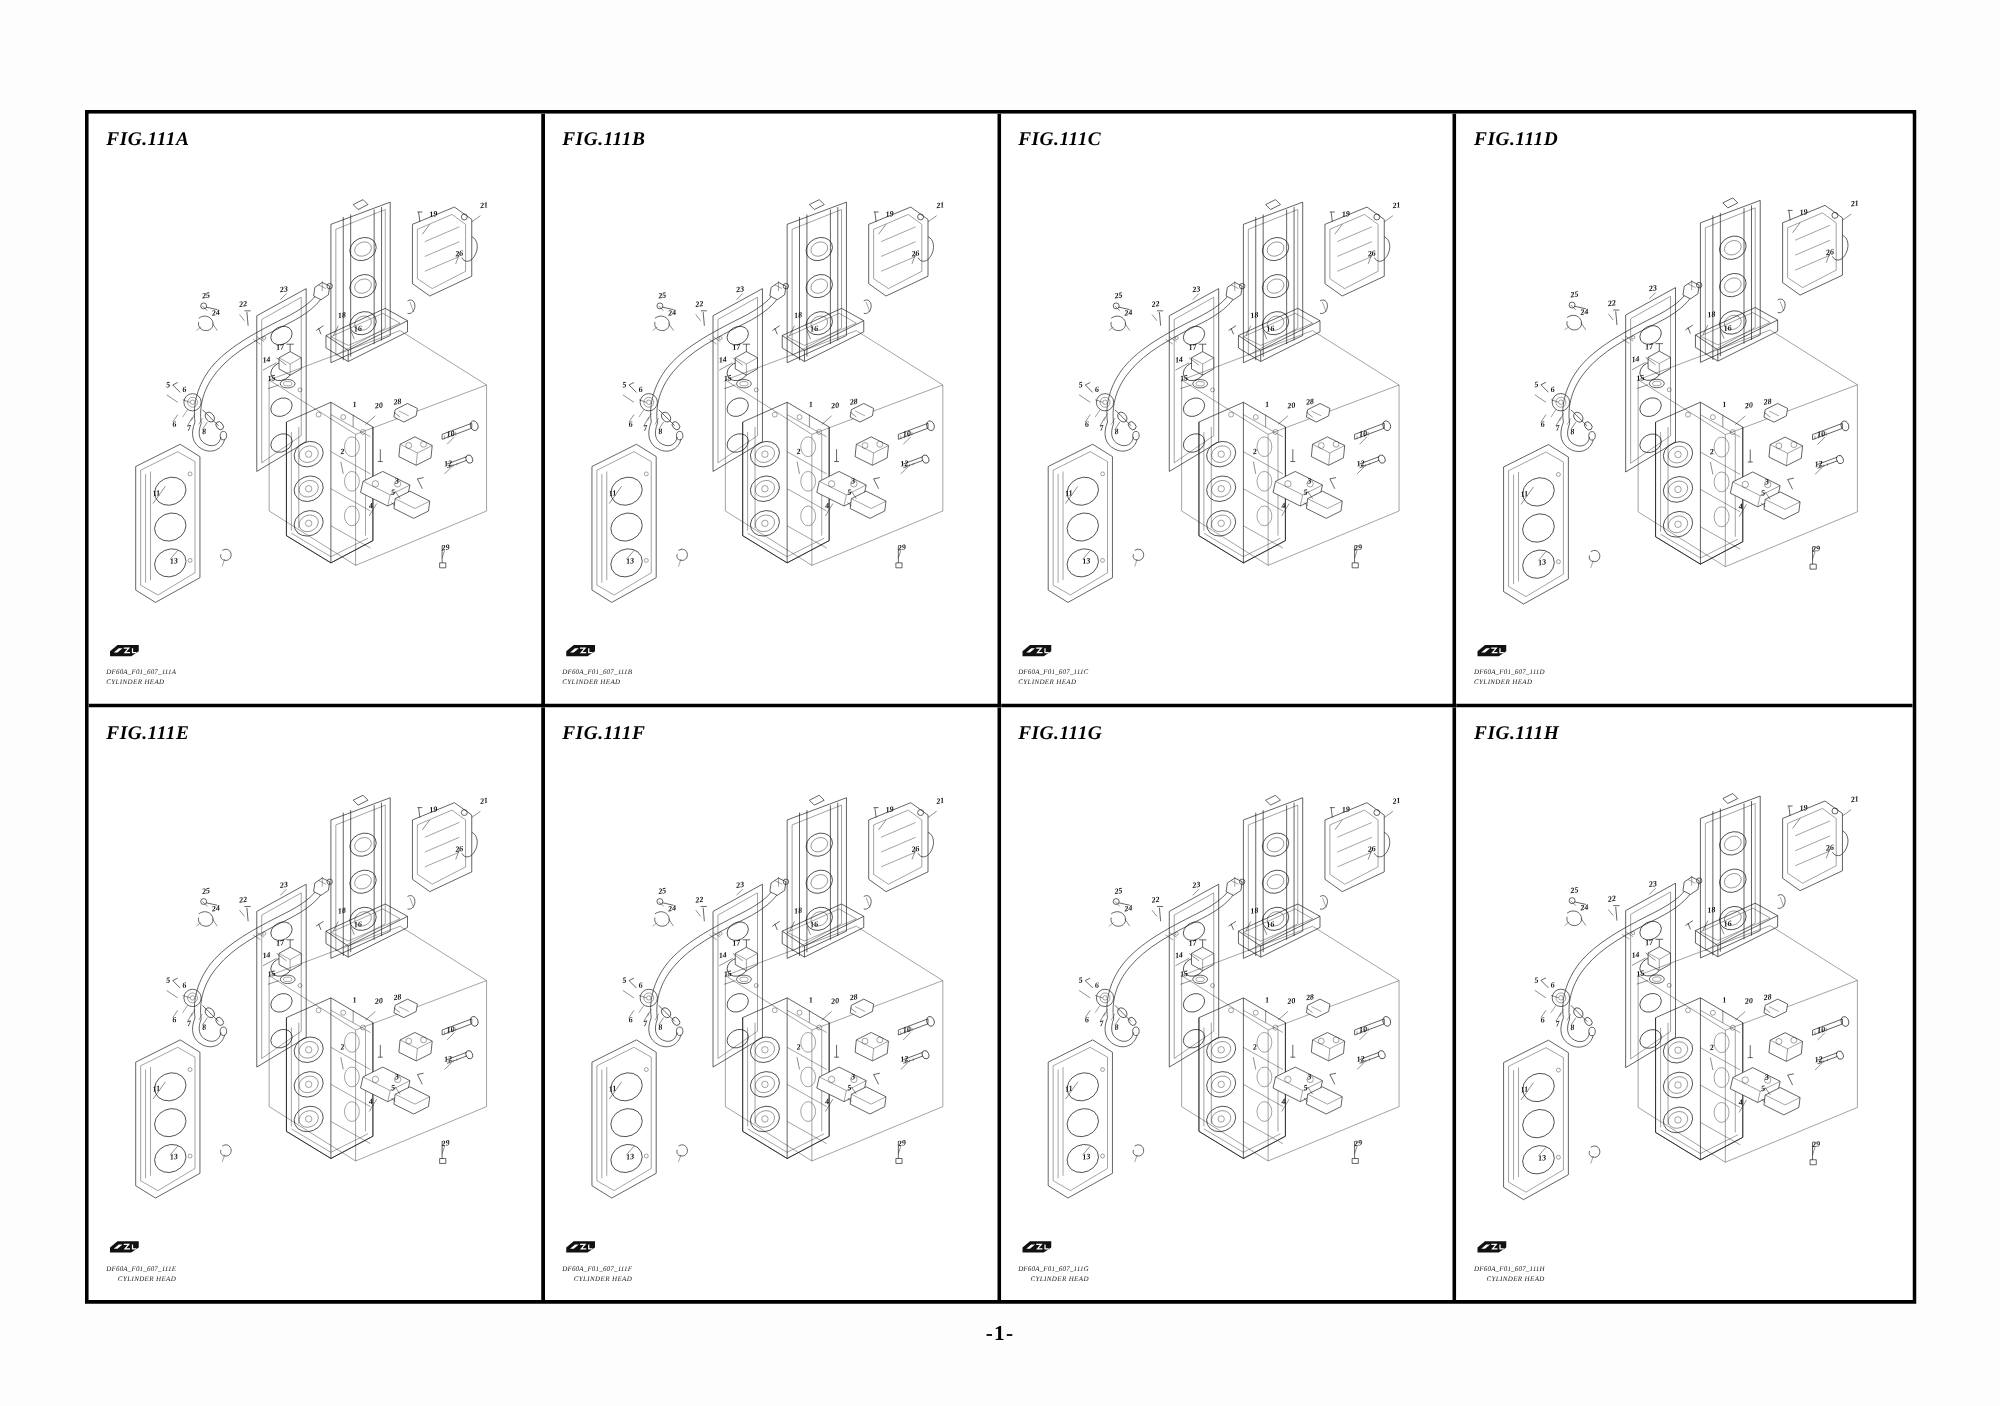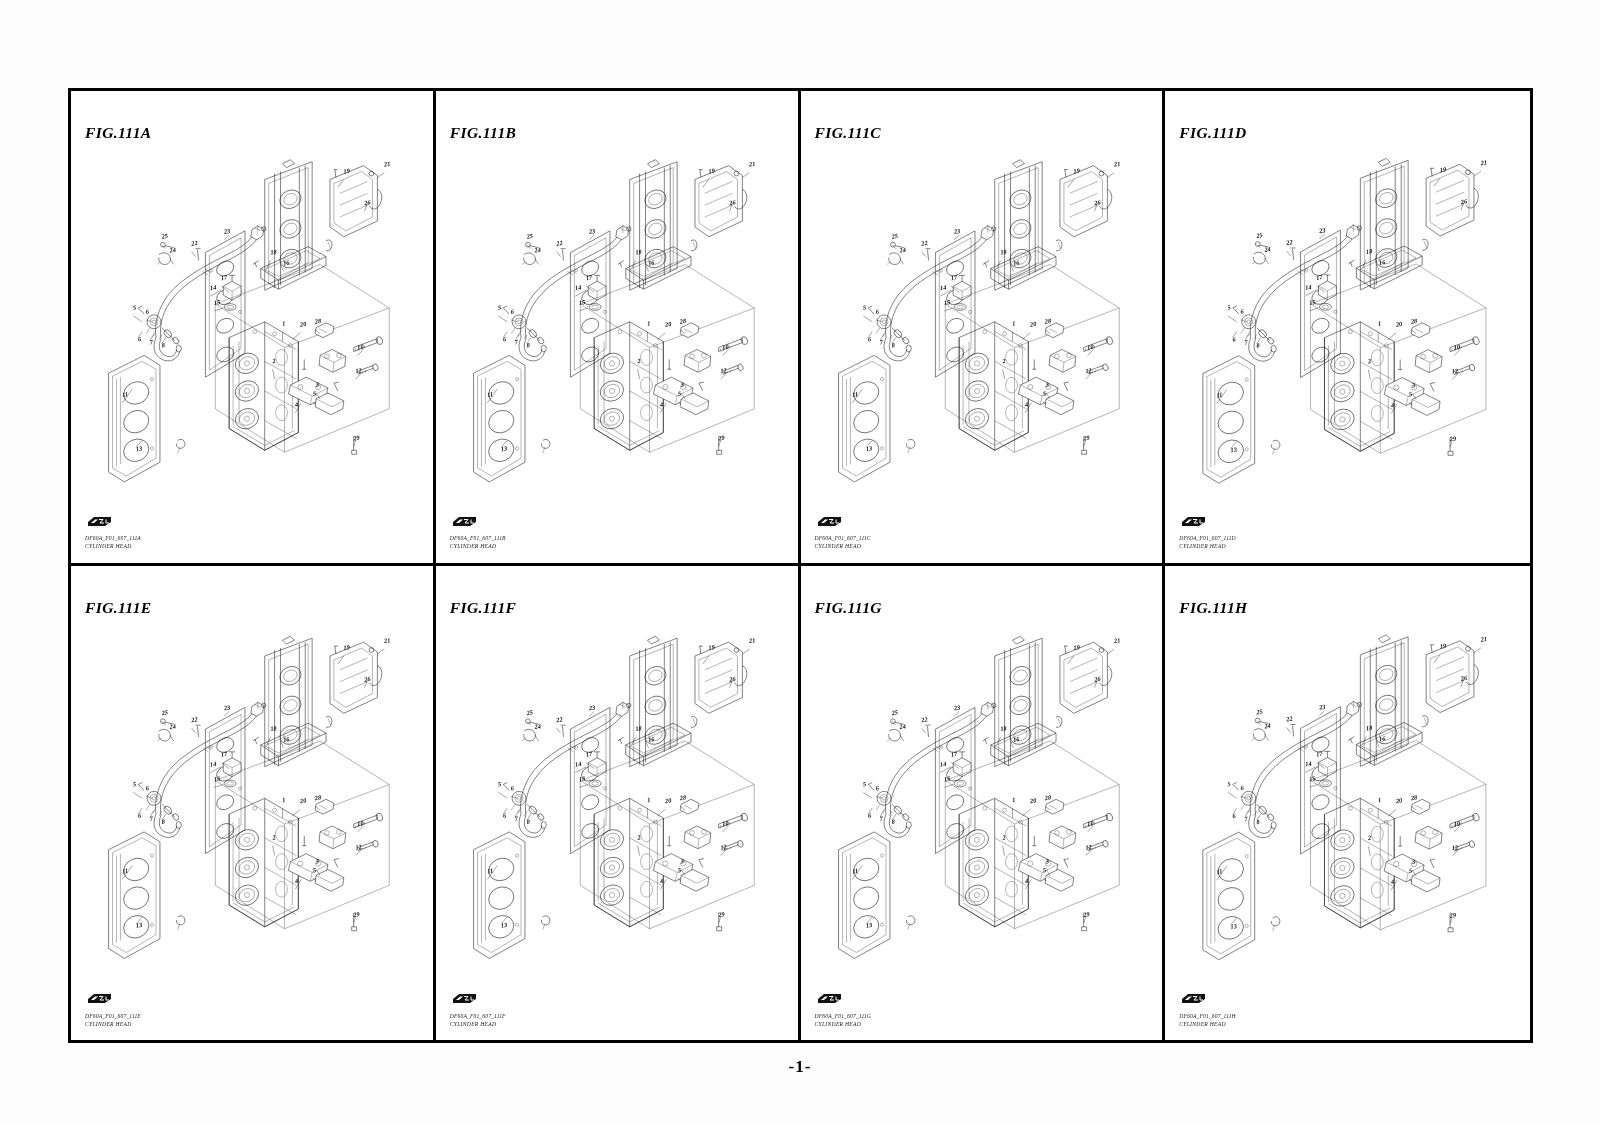--- a/index.html
+++ b/index.html
@@ -48,34 +48,33 @@
 
   .panel {
     position: relative;
     box-sizing: border-box;
     border-right: 3px solid #000;
     border-bottom: 3px solid #000;
     overflow: hidden;
     background: #ffffff;
   }
   .panel.col-last { border-right: none; }
-  .panel.row-last { border-bottom: none; }
+  .panel.row-last { border-bottom: none; text-align: right; }
 
   .panel-title {
     position: absolute;
     left: 14px;
     top: 12px;
     font-family: "Liberation Serif", serif;
     font-style: italic;
     font-weight: 700;
     font-size: 15.5px;
     letter-spacing: 0.4px;
     color: #000;
     white-space: nowrap;
-    margin-top: 21px;
   }
 
   .panel-caption {
     position: absolute;
     left: 14px;
     bottom: 12px;
     line-height: 1.45;
     color: #1a1a1a;
     white-space: nowrap;
   }

